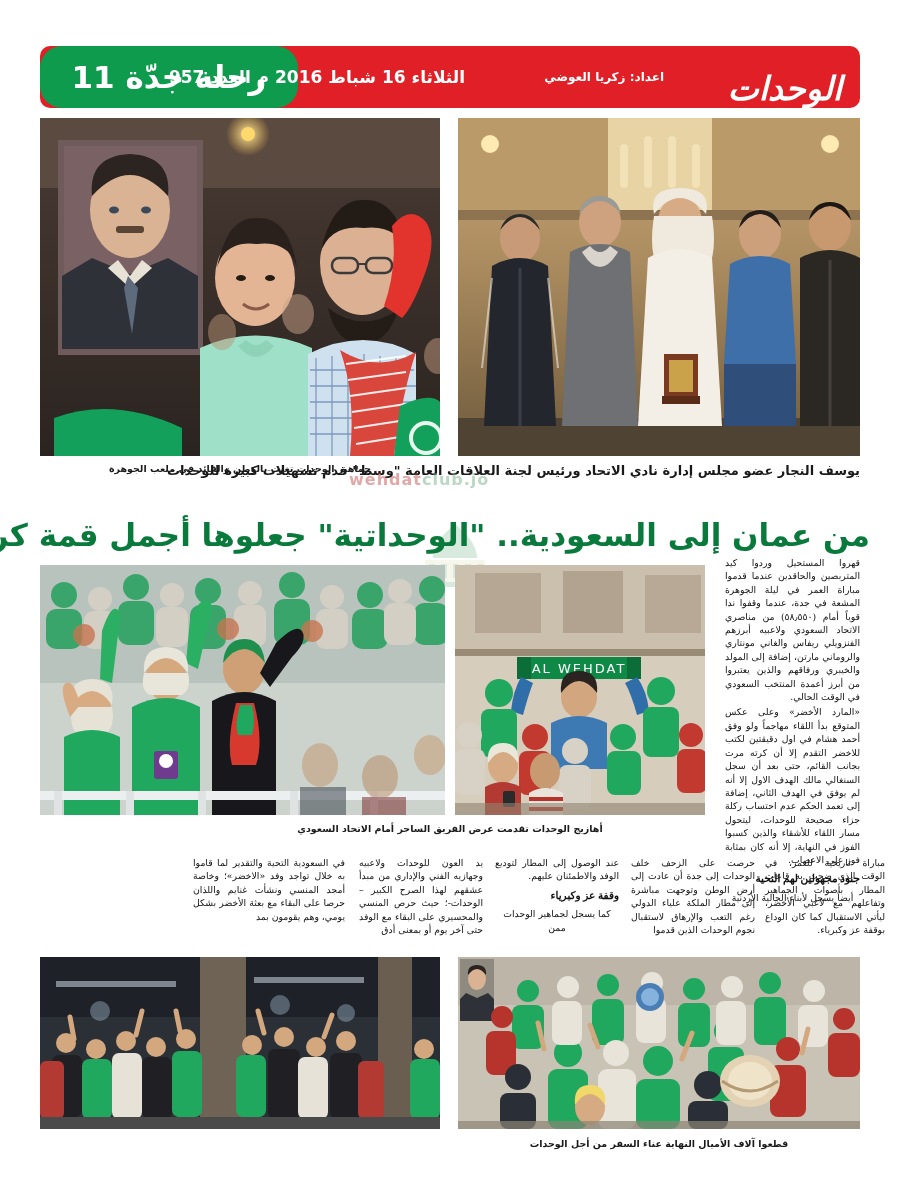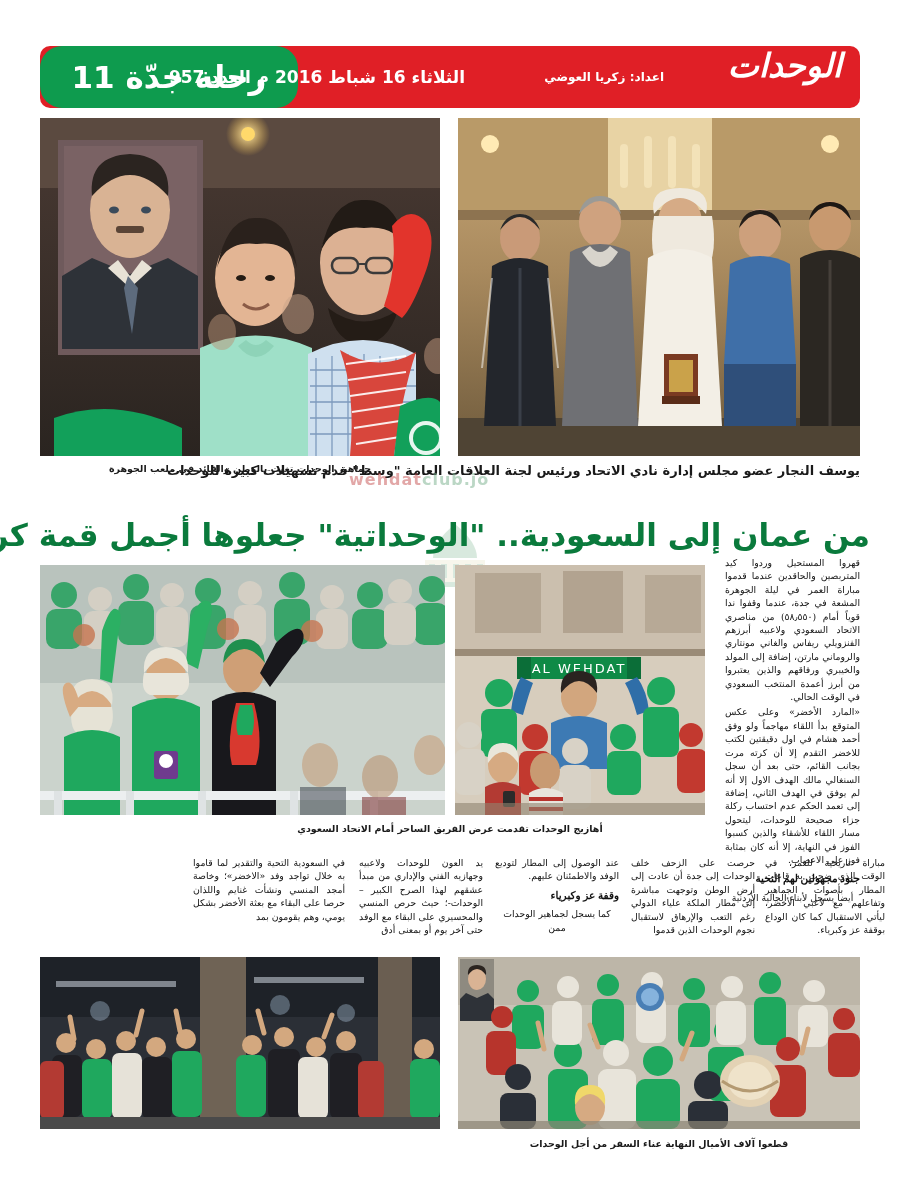--- a/index.html
+++ b/index.html
@@ -22,21 +22,21 @@
   .masthead-green{
     position:absolute;right:auto;left:0;top:0;height:62px;width:258px;
     background:#0e9b4e;border-radius:22px;
     display:flex;align-items:center;justify-content:center;
   }
   .trip-label{
     color:#ffffff;font-size:31px;font-weight:bold;letter-spacing:0px;
     white-space:nowrap;direction:rtl;
   }
   .brand{
-    position:absolute;right:18px;top:0;height:62px;display:flex;align-items:flex-start;
+    position:absolute;right:18px;top:0;height:62px;display:flex;align-items:flex-end;
   }
   .brand-text{
     color:#ffffff;font-size:33px;font-weight:bold;font-style:italic;
     white-space:nowrap;letter-spacing:-1px;
   }
   .byline{
     position:absolute;right:196px;top:0;height:62px;display:flex;align-items:center;
     color:#ffffff;font-size:12px;font-weight:bold;white-space:nowrap;
   }
   .issue-date{

